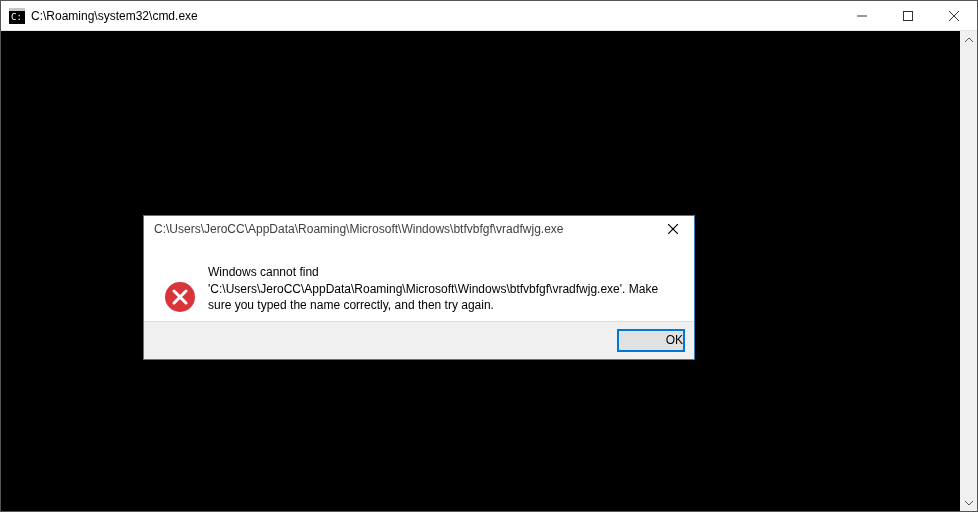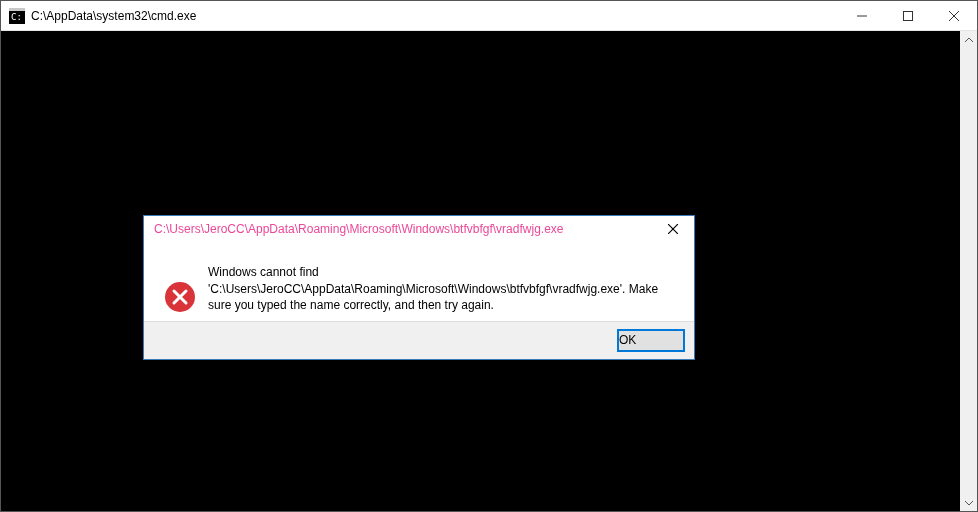--- a/index.html
+++ b/index.html
@@ -94,21 +94,21 @@
     box-shadow: 0 4px 16px rgba(0,0,0,0.3);
     display: flex;
     flex-direction: column;
   }
   .dialog .dlg-titlebar {
     height: 26px;
     display: flex;
     align-items: center;
     padding: 0 8px 0 10px;
     position: relative;
-    color: #ec4899;
+    color: #404040;
   }
   .dialog .dlg-title {
     font-size: 12px;
     white-space: nowrap;
     overflow: hidden;
     text-overflow: ellipsis;
     flex: 1 1 auto;
   }
   .dialog .dlg-close {
     width: 26px; height: 26px;
@@ -138,21 +138,21 @@
     background: #f0f0f0;
     border-top: 1px solid #dddddd;
     padding: 8px 10px;
     display: flex;
     justify-content: flex-end;
   }
   .dialog .btn {
     width: 66px;
     height: 21px;
     line-height: 19px;
-    text-align: left;
+    text-align: right;
     font-size: 12px;
     background: #e1e1e1;
     border: 1px solid #0078d7;
     outline: 1px solid #0078d7;
     color: #000;
     cursor: default;
   }
 
   .cmd-icon-svg rect.outer { fill:#000; }
   .cmd-icon-svg rect.bar { fill:#c8c8c8; }
@@ -163,21 +163,21 @@
 
 <div class="window">
   <div class="titlebar">
     <span class="app-icon">
       <svg class="cmd-icon-svg" width="16" height="16" viewBox="0 0 16 16">
         <rect class="outer" x="0" y="0" width="16" height="16"></rect>
         <rect class="bar" x="0" y="0" width="16" height="3"></rect>
         <text x="2" y="12">C:</text>
       </svg>
     </span>
-    <span class="title">C:\AppData\system32\cmd.exe</span>
+    <span class="title">C:\Roaming\system32\cmd.exe</span>
     <div class="controls">
       <div class="ctrl min">
         <svg width="10" height="10" viewBox="0 0 10 10">
             <line x1="0" y1="5" x2="10" y2="5"></line>
           </svg>
       </div>
       <div class="ctrl max">
         <svg width="10" height="10" viewBox="0 0 10 10">
             <rect x="0.5" y="0.5" width="9" height="9"></rect>
           </svg>

